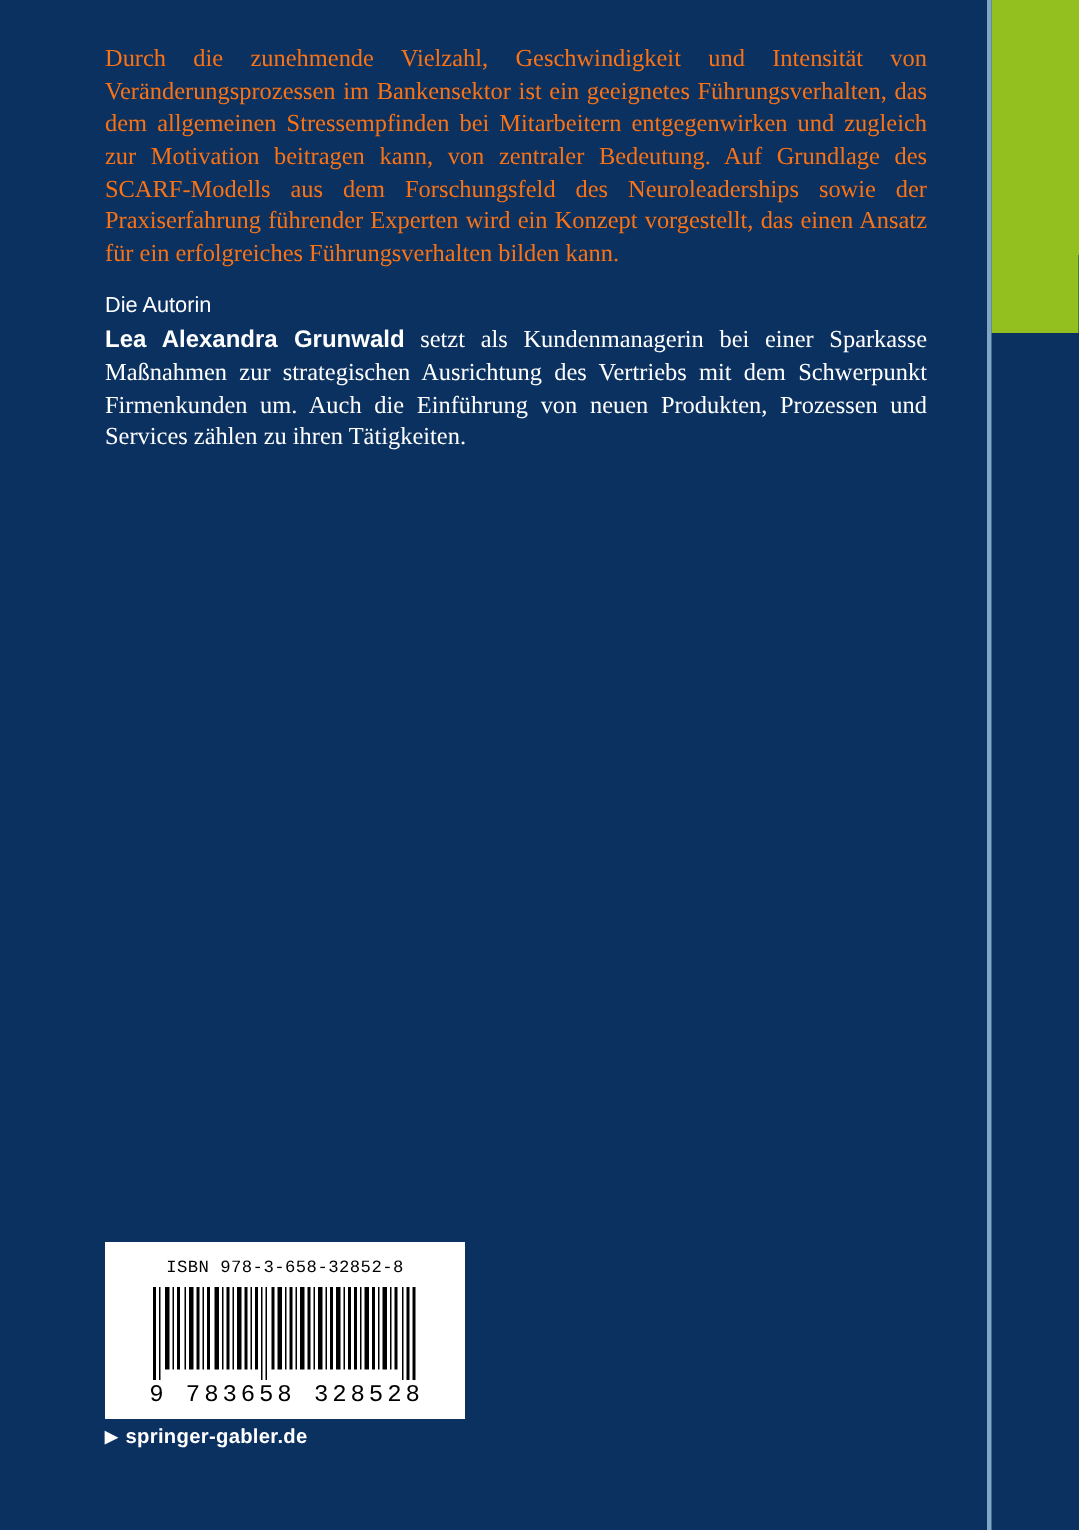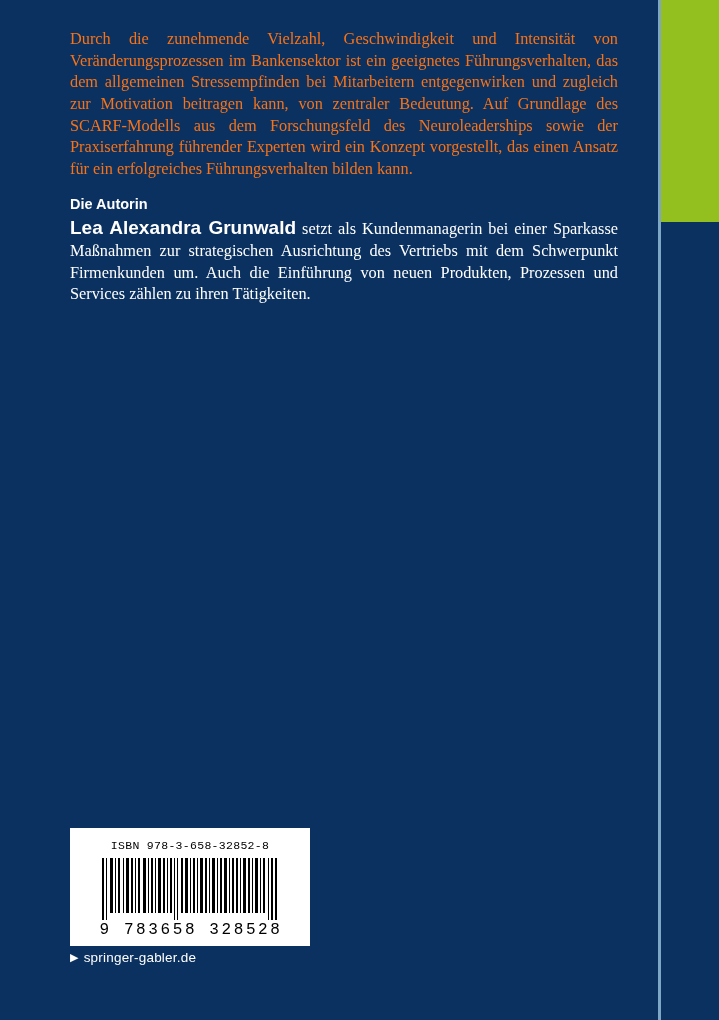--- a/index.html
+++ b/index.html
@@ -65,37 +65,37 @@
     font-size: 16.3px;
     line-height: 1.33;
     color: #f97316;
     text-align: justify;
     margin: 0 0 16px 0;
     -webkit-hyphens: none;
     hyphens: none;
   }
   .author-head {
     font-family: "Liberation Sans", sans-serif;
-    font-weight: bold;
+    font-weight: normal;
     font-size: 14.5px;
     color: #ffffff;
     margin: 0 0 3px 0;
   }
   .author-body {
     font-family: "Liberation Serif", serif;
     font-size: 16.3px;
     line-height: 1.33;
     color: #ffffff;
     text-align: justify;
     margin: 0;
   }
   .author-body .name {
     font-family: "Liberation Sans", sans-serif;
     font-weight: bold;
-    font-size: 19px;
+    font-size: 16px;
   }
   
   .barcode-box {
     position: absolute;
     left: 70px;
     top: 828px;
     width: 240px;
     height: 118px;
     background: #ffffff;
     border: 1px solid #ffffff;
@@ -123,21 +123,21 @@
     text-align: center;
     margin-top: 1px;
     padding-left: 2px;
   }
   .imprint {
     position: absolute;
     left: 70px;
     top: 950px;
     font-family: "Liberation Sans", sans-serif;
     font-size: 13.5px;
-    font-weight: normal;
+    font-weight: bold;
     color: #ffffff;
     letter-spacing: 0.2px;
   }
   .imprint .tri {
     display: inline-block;
     margin-right: 5px;
     color: #ffffff;
     font-size: 11px;
     vertical-align: 1px;
   }

